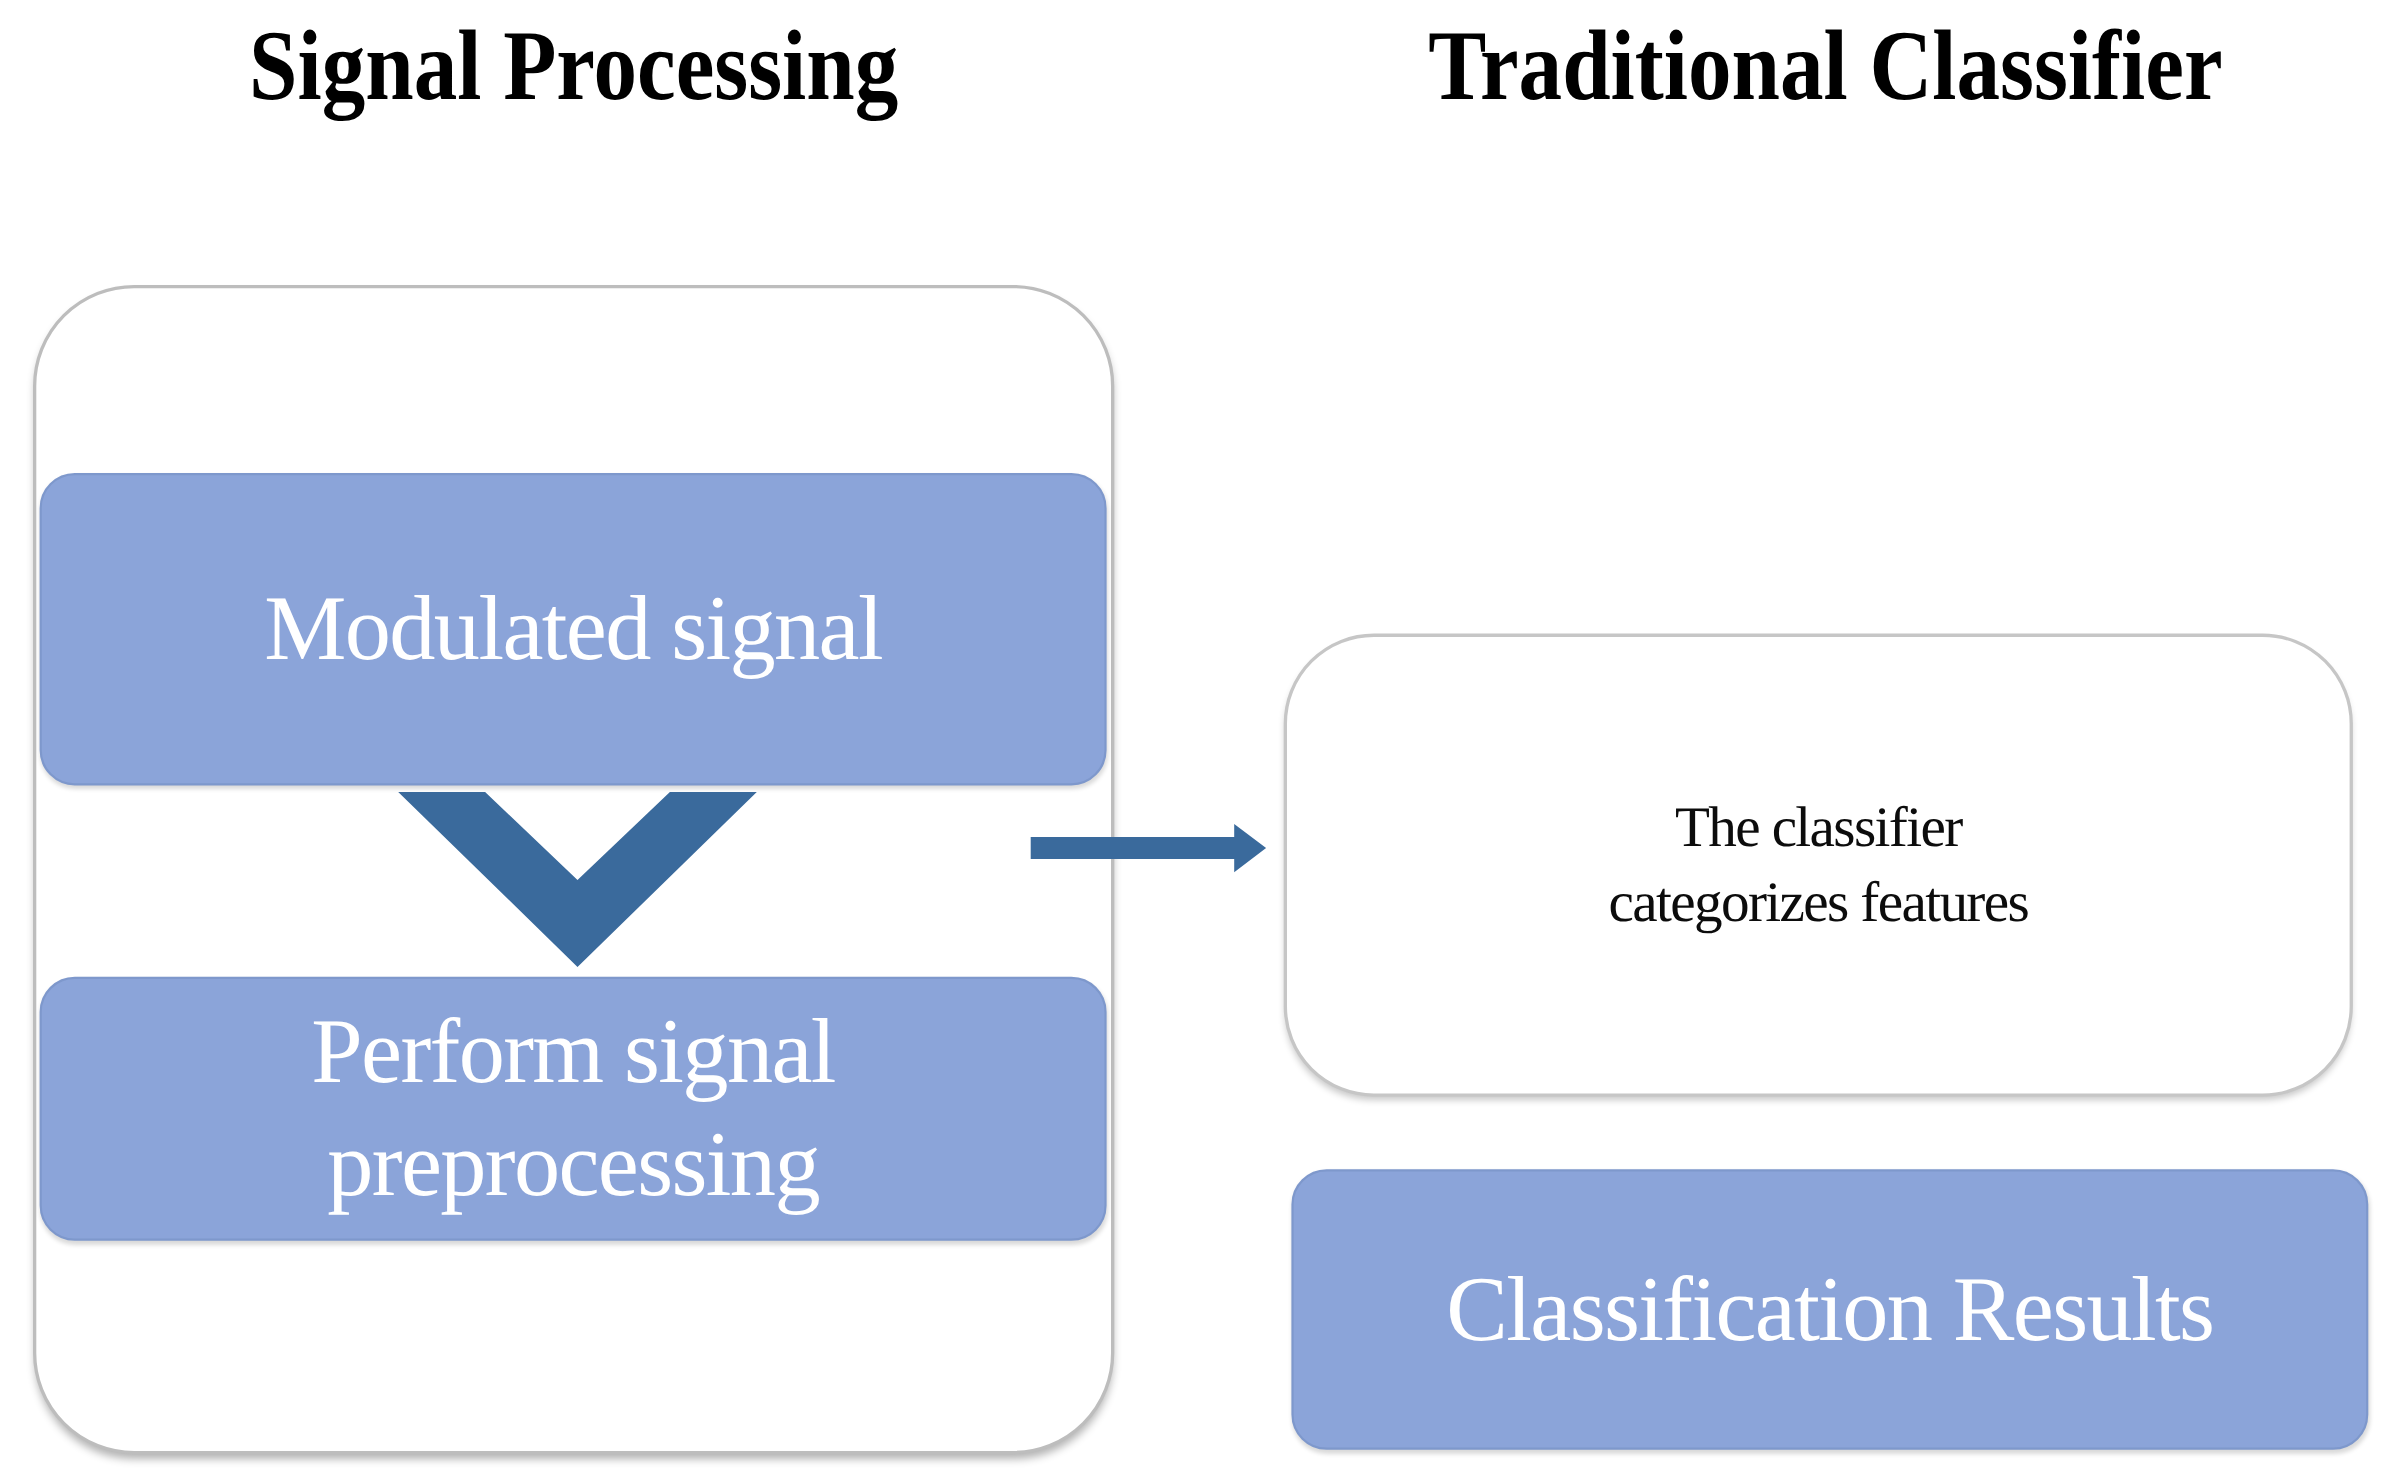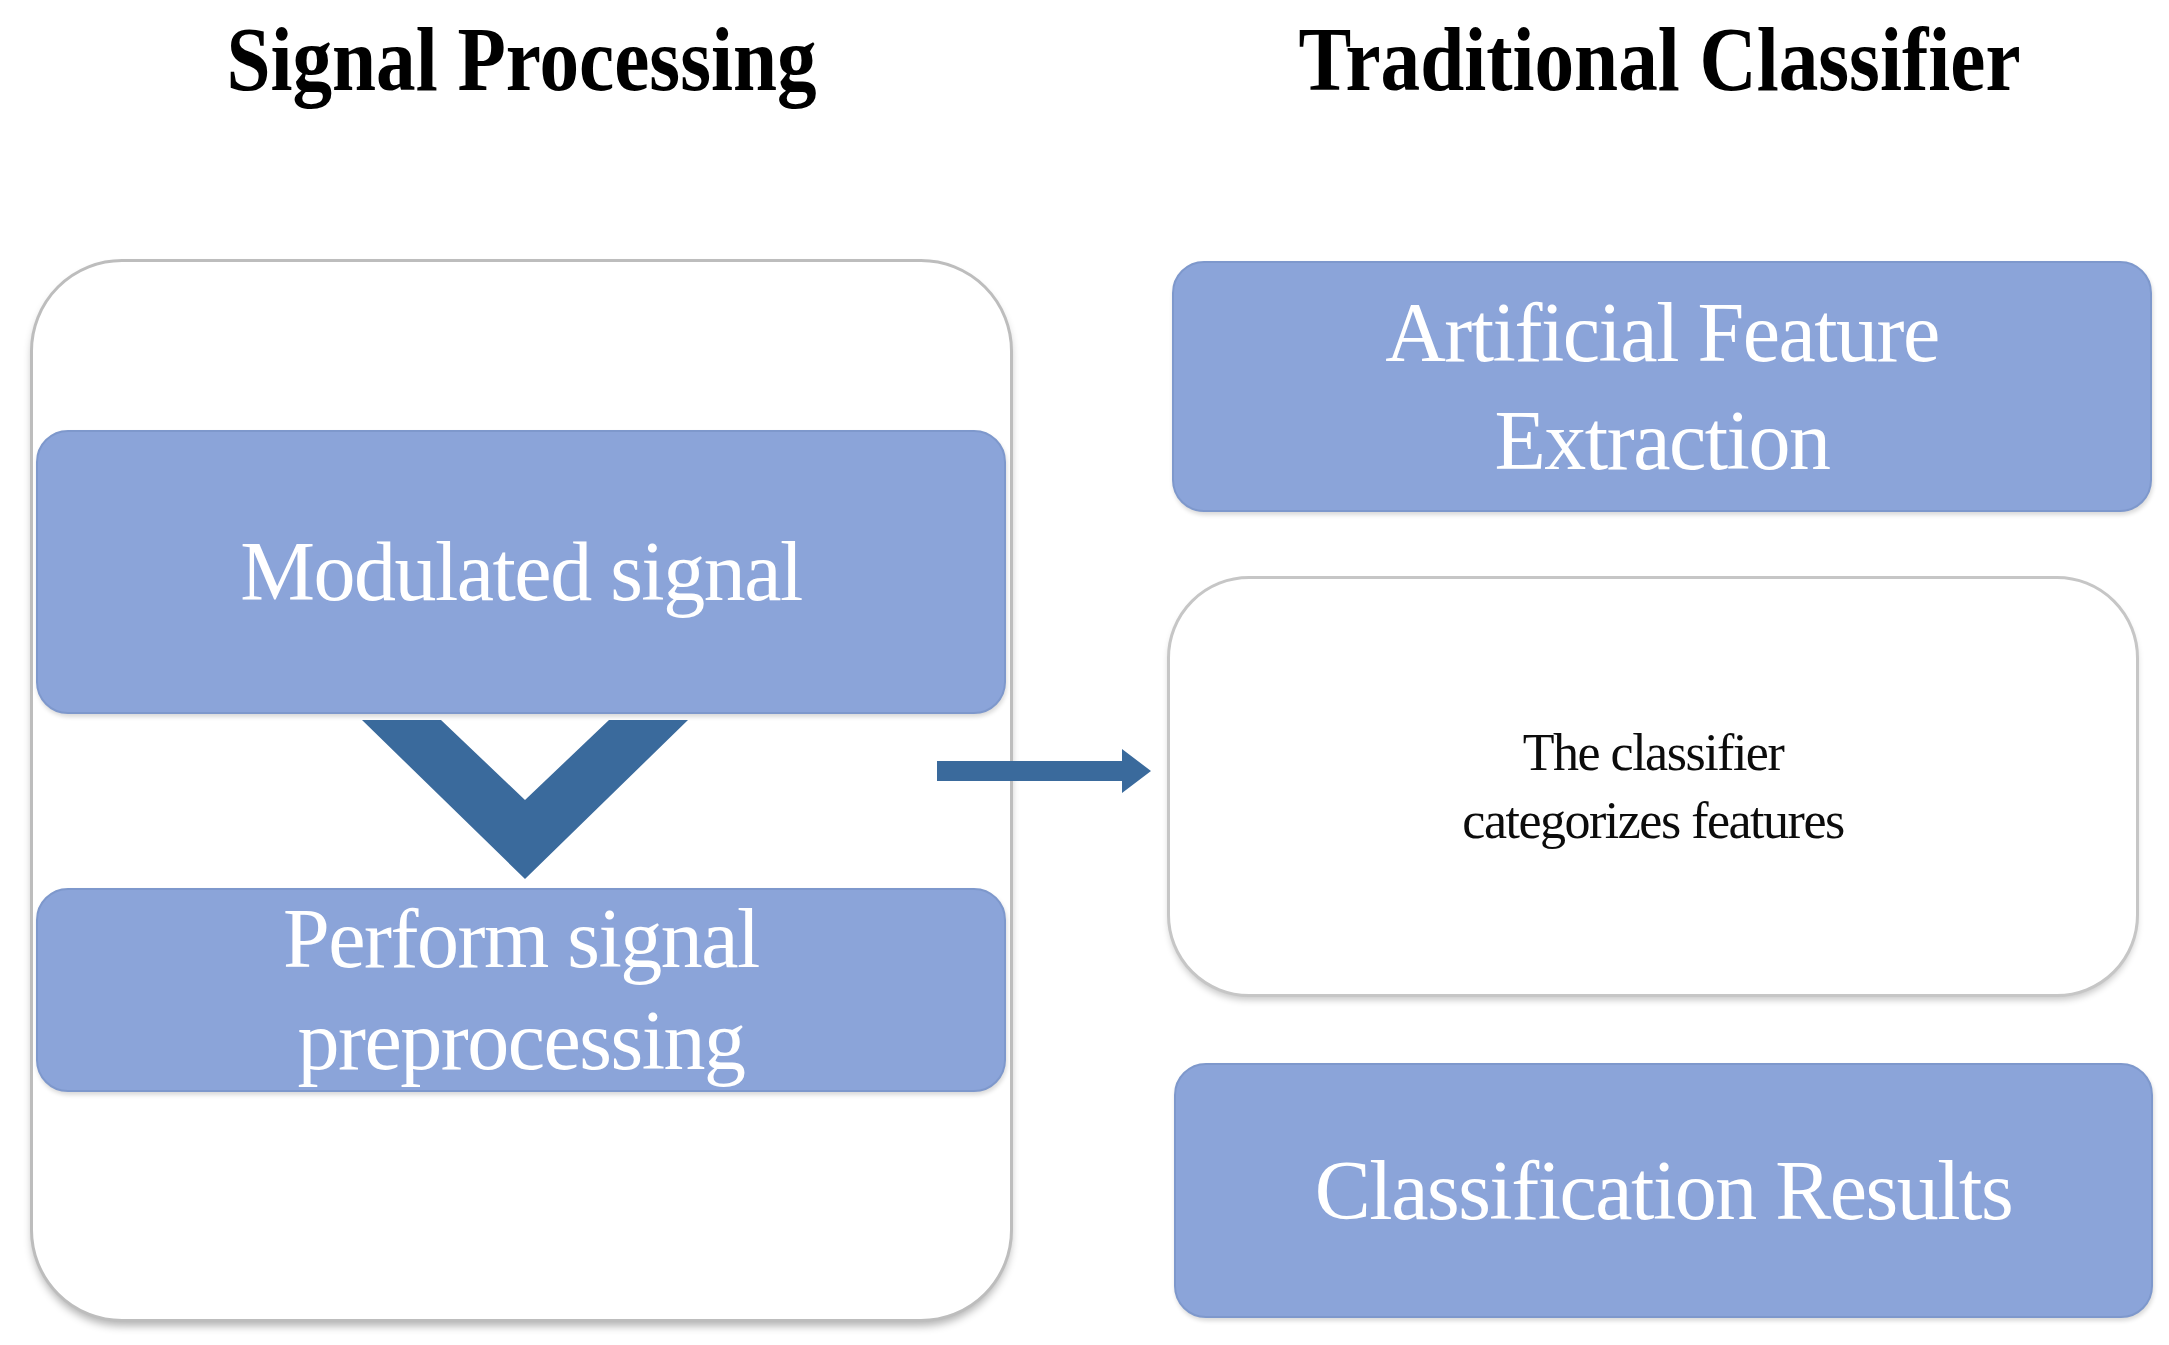--- a/index.html
+++ b/index.html
@@ -55,21 +55,21 @@
     border: 2px solid var(--box-border, #7e98cc);
     border-radius: 32px;
     box-sizing: border-box;
     box-shadow: 1px 3px 4px rgba(0,0,0,0.15);
     color: var(--box-text, #ffffff);
     font-size: 84px;
     line-height: 1.28;
     letter-spacing: -1.5px;
   }
   .box-modulated  { left: 36px;   top: 430px;  width: 970px; height: 284px; }
-  .box-preprocess { left: 36px;   top: 888px;  width: 970px; height: 204px; line-height: 1.22; }
+  .box-preprocess { left: 36px;   top: 888px;  width: 970px; height: 240px; line-height: 1.22; }
   .box-afe        { left: 1172px; top: 261px;  width: 980px; height: 251px; }
   .box-results    { left: 1174px; top: 1063px; width: 979px; height: 255px; align-items: center; }
 
   .white-box {
     position: absolute;
     left: 1167px; top: 576px;
     width: 972px; height: 421px;
     display: flex;
     align-items: center;
     justify-content: center;
@@ -110,26 +110,20 @@
     <span class="nowrap">Modulated signal</span>
   </div>
 
   <div class="blue-box box-preprocess">
     <span>
       <span class="line">Perform signal</span>
       <span class="line">preprocessing</span>
     </span>
   </div>
 
-  <div class="blue-box box-afe">
-    <span>
-      <span class="line">Artificial Feature</span>
-      <span class="line">Extraction</span>
-    </span>
-  </div>
 
   <div class="white-box">
     <span>
       <span class="line">The classifier</span>
       <span class="line">categorizes features</span>
     </span>
   </div>
 
   <div class="blue-box box-results">
     <span class="nowrap">Classification Results</span>

